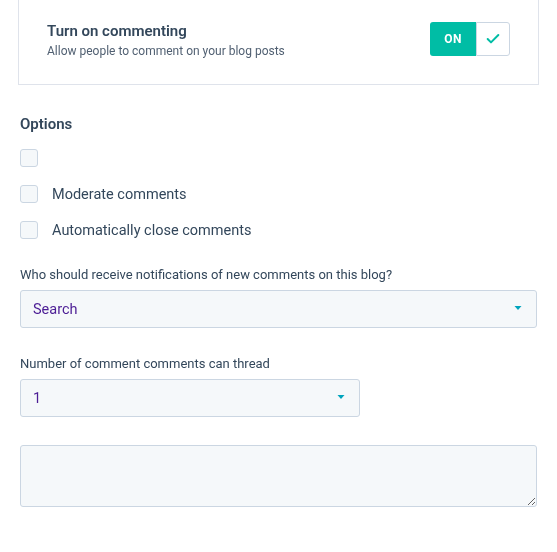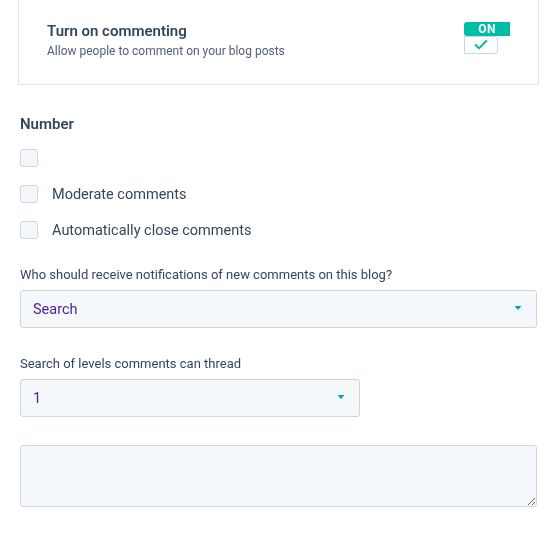--- a/index.html
+++ b/index.html
@@ -32,21 +32,20 @@
   .panel-sub {
     font-size: 12px;
     color: #516072;
   }
   .toggle {
     display: flex;
     align-items: stretch;
     height: 34px;
     border-radius: 3px;
     overflow: visible;
-    flex-direction: column;
   }
   .toggle-on {
     background: #00bda5;
     color: #fff;
     font-weight: 700;
     font-size: 12px;
     letter-spacing: 0.5px;
     display: flex;
     align-items: center;
     padding: 0 14px;
@@ -138,21 +137,21 @@
       <div class="toggle-check">
         <svg viewBox="0 0 24 24" fill="none" stroke-width="3" stroke-linecap="round" stroke-linejoin="round">
             <polyline points="4 12 9 17 20 6"></polyline>
           </svg>
       </div>
     </div>
   </div>
 </div>
 
 <div class="section">
-  <div class="section-title">Number</div>
+  <div class="section-title">Options</div>
 
   <div class="check-row">
     <div class="checkbox"></div>
   </div>
   <div class="check-row">
     <div class="checkbox"></div>
     <div class="check-label">Moderate comments</div>
   </div>
   <div class="check-row">
     <div class="checkbox"></div>
@@ -165,21 +164,21 @@
       <span>Search</span>
       <span class="caret">
         <svg viewBox="0 0 24 24">
             <path d="M5 8l7 8 7-8z"></path>
           </svg>
       </span>
     </div>
   </div>
 
   <div class="field-block">
-    <div class="field-label">Search of levels comments can thread</div>
+    <div class="field-label">Number of comment comments can thread</div>
     <div class="select narrow">
       <span>1</span>
       <span class="caret">
         <svg viewBox="0 0 24 24">
             <path d="M5 8l7 8 7-8z"></path>
           </svg>
       </span>
     </div>
   </div>
 

